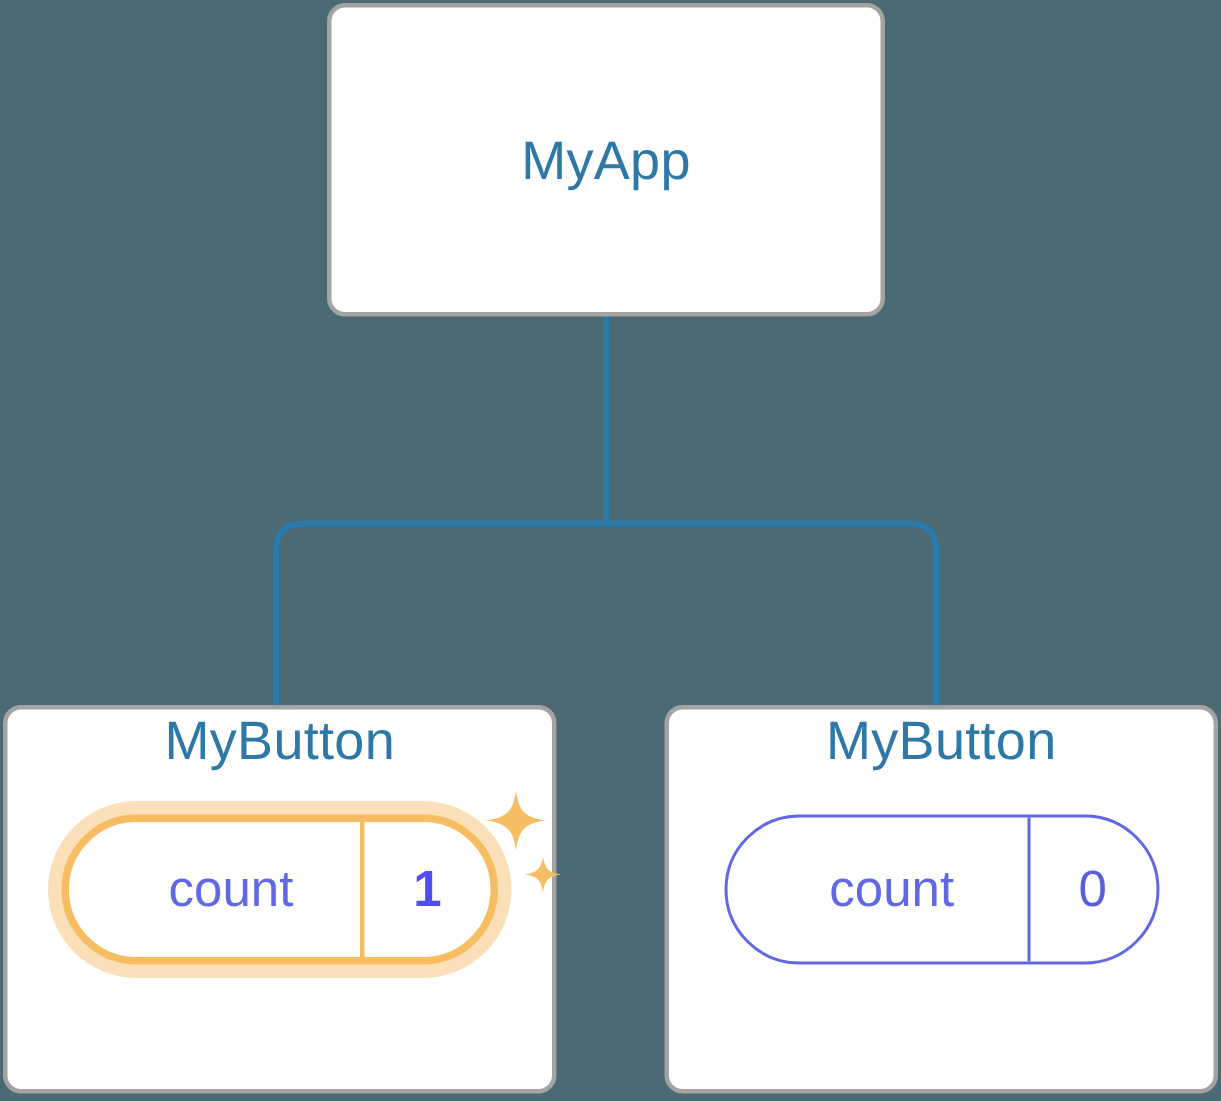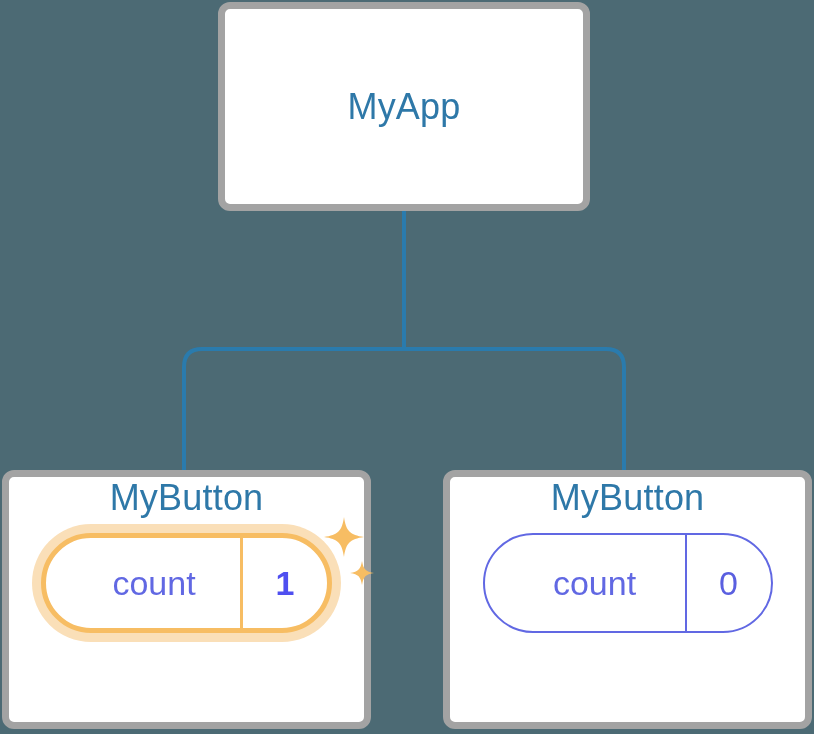--- a/index.html
+++ b/index.html
@@ -27,21 +27,21 @@
     top: 0;
     width: 814px;
     height: 734px;
   }
 
   
   .node-card {
     position: absolute;
     box-sizing: border-box;
     background: #ffffff;
-    border: 7px solid #a3a3a3;
+    border: 3px solid #a3a3a3;
     border-radius: 12px;
     display: flex;
     flex-direction: column;
     align-items: center;
   }
   .node-title {
     color: #2e78a8;
     font-size: 36px;
     font-weight: 400;
     letter-spacing: 0.2px;
@@ -71,21 +71,21 @@
     top: 470px;
     width: 369px;
     height: 259px;
   }
   .child-title {
   }
 
   
   .pill-wrap {
     position: relative;
-    margin-top: 14px;
+    margin-top: 28px;
     display: flex;
     align-items: center;
     justify-content: flex-end;
   }
   .pill {
     position: relative;
     box-sizing: border-box;
     display: flex;
     align-items: stretch;
     height: 100px;

